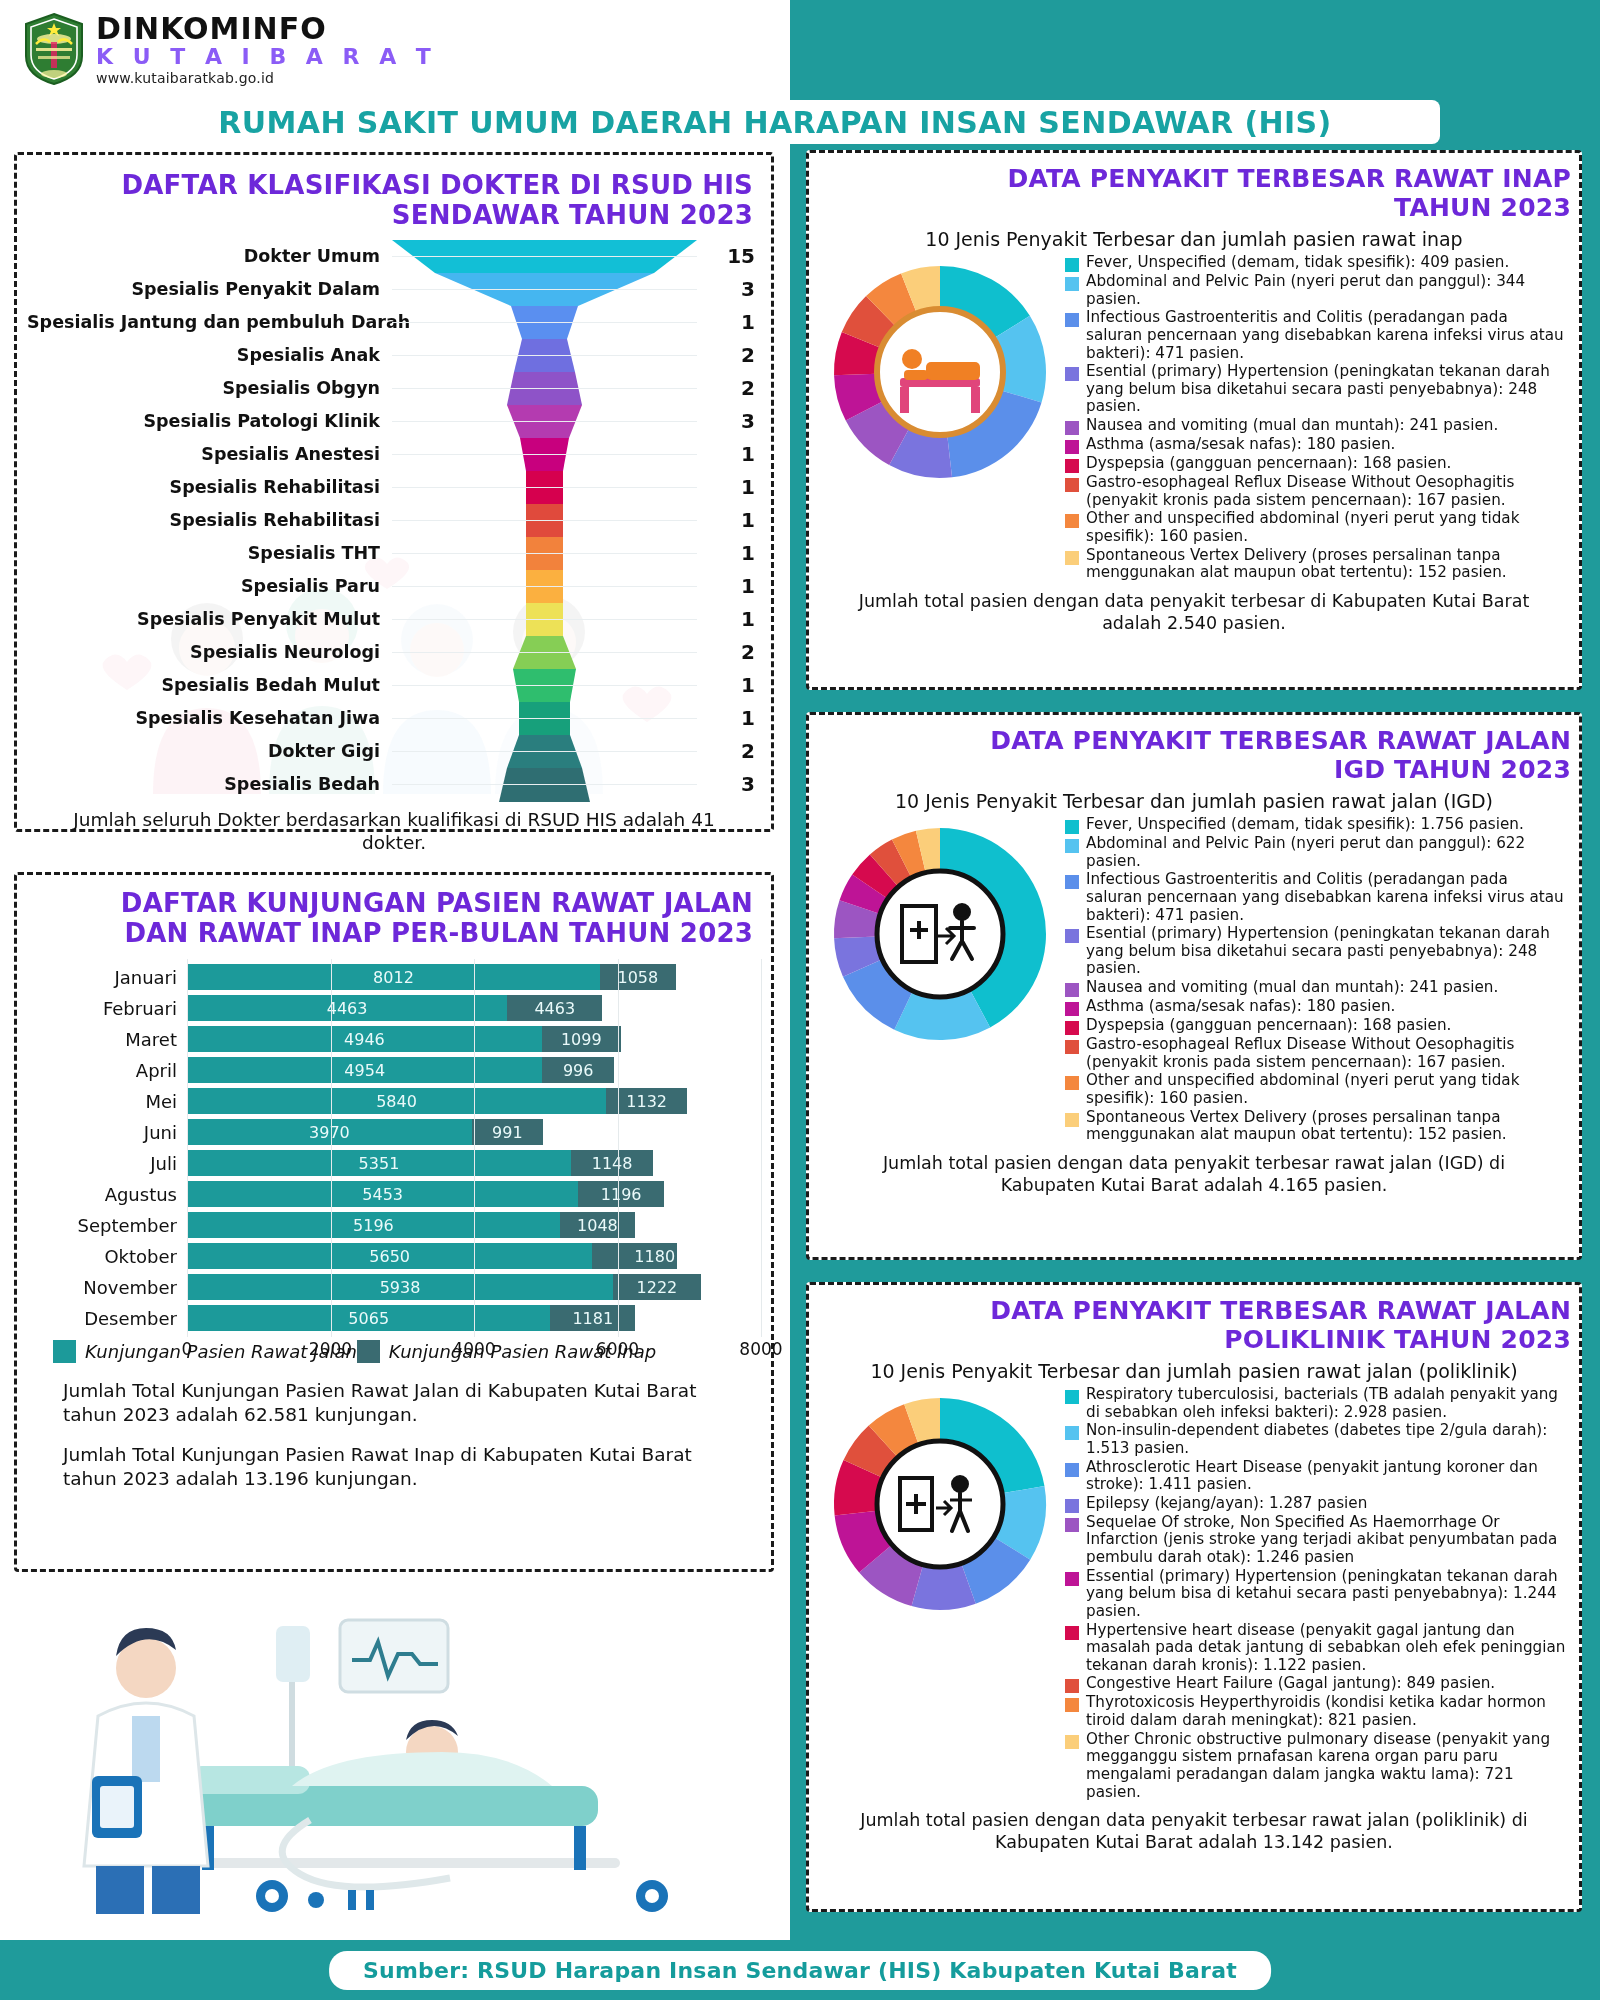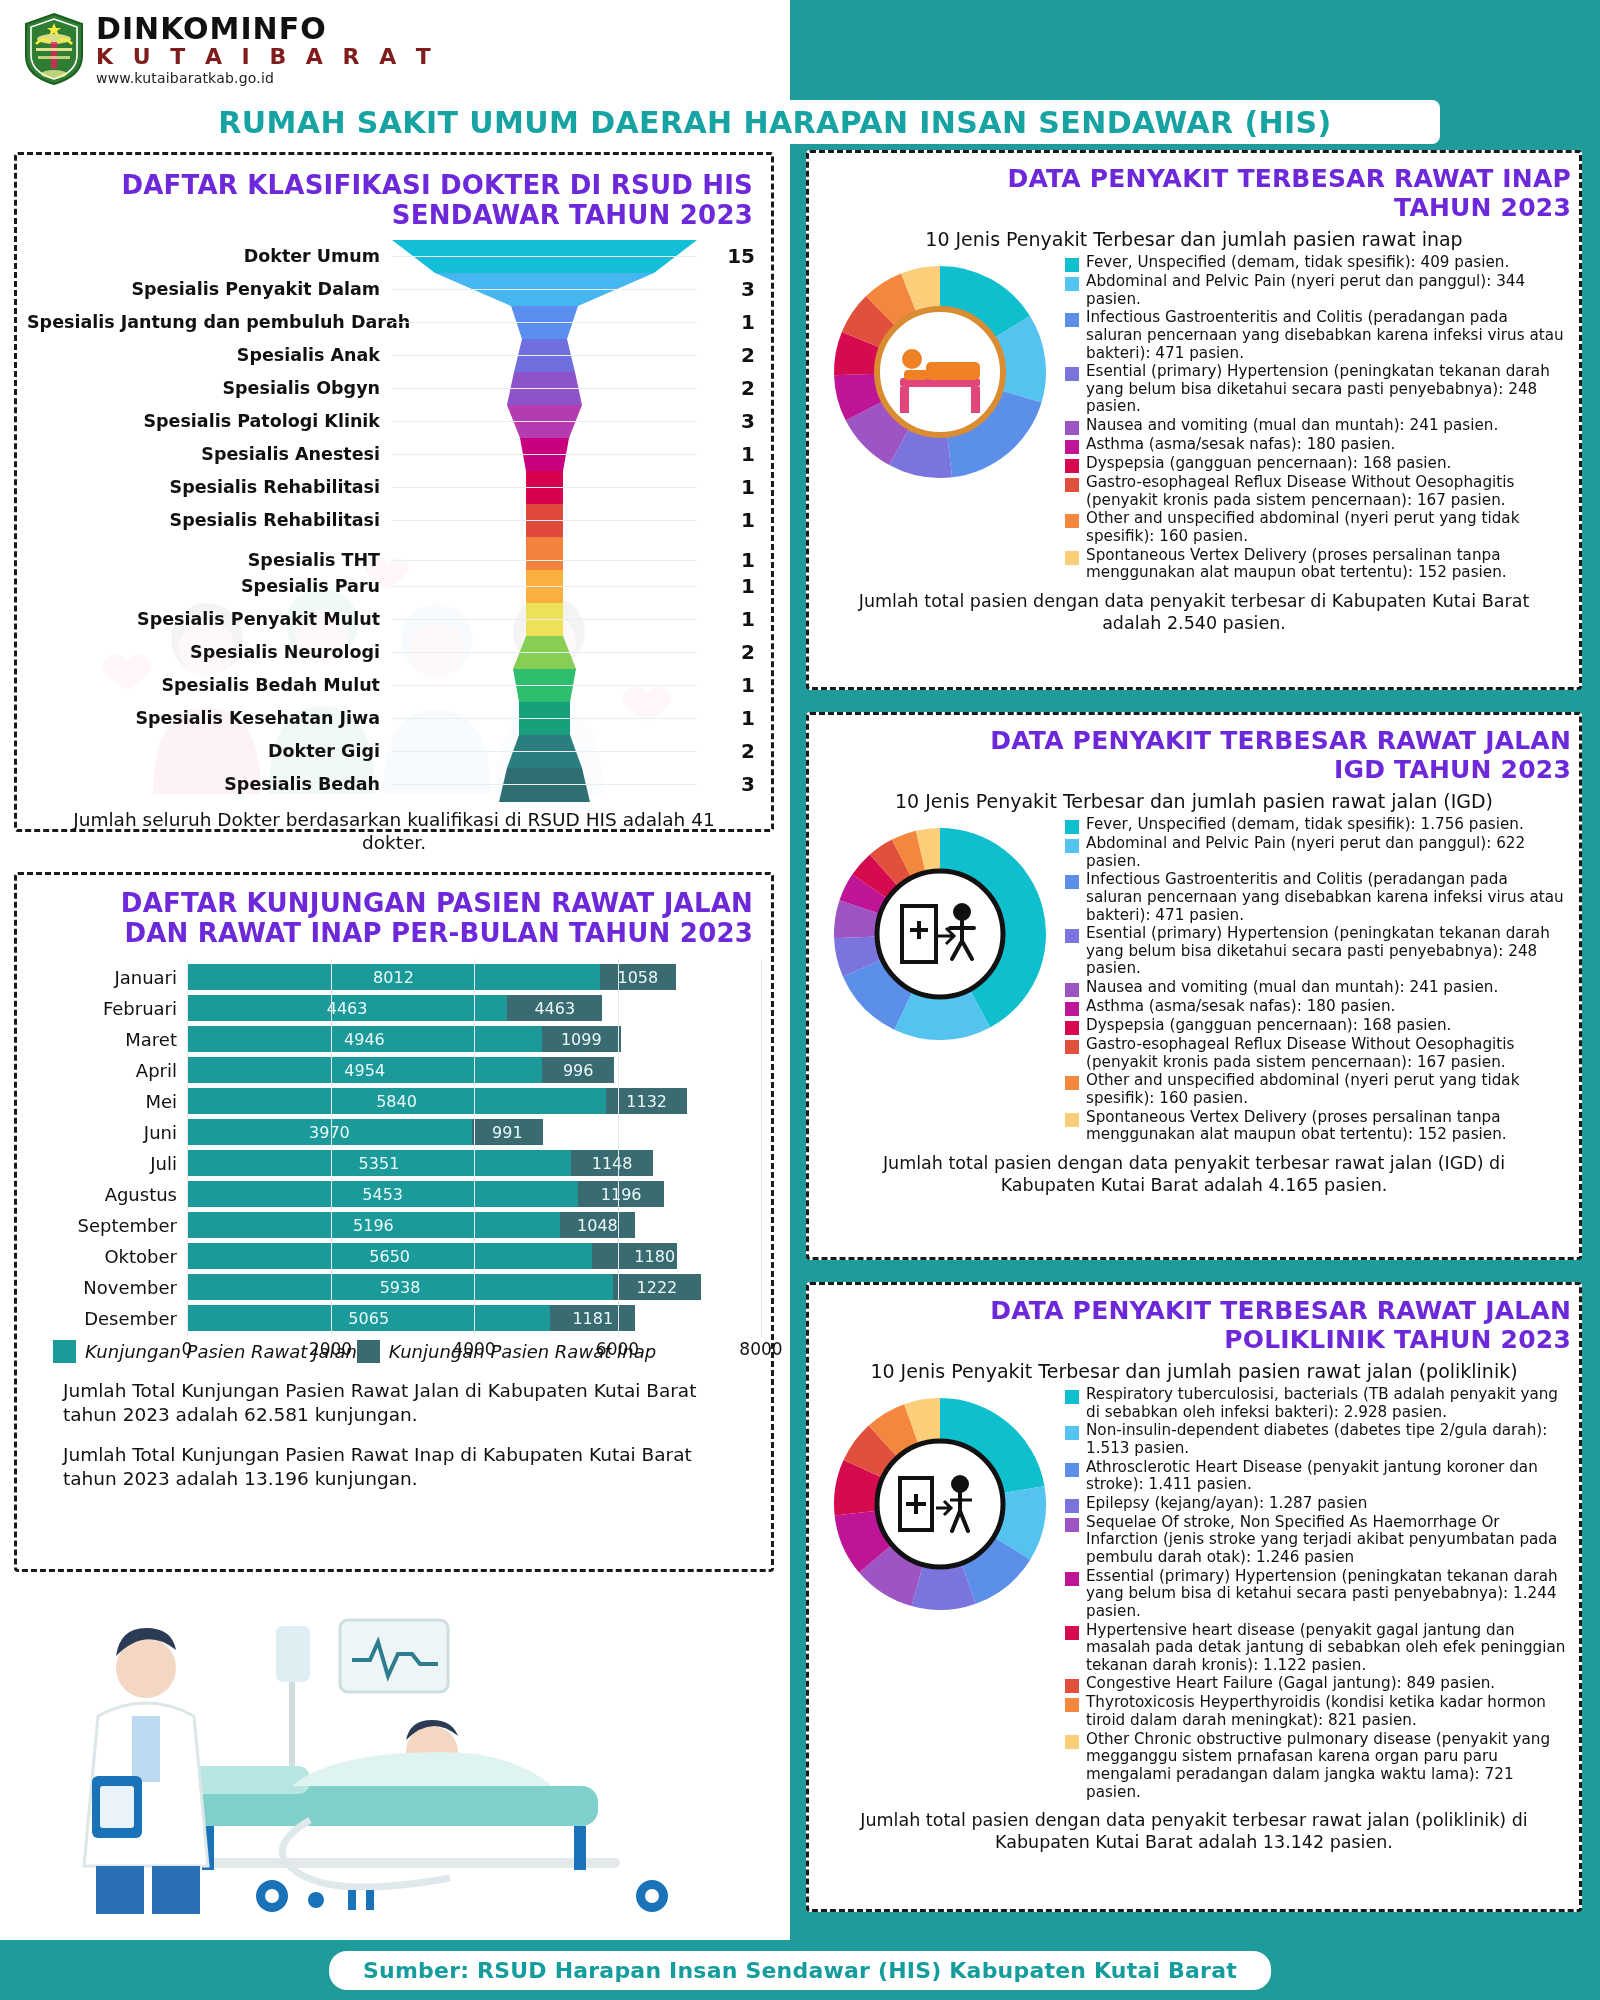--- a/index.html
+++ b/index.html
@@ -17,21 +17,21 @@
     position:absolute; left:50%; transform:translateX(-50%); top:1951px;
     background:#fff; border-radius:18px; padding:7px 34px;
     color:#159c9c; font-weight:bold; font-size:22px;
     font-family:"DejaVu Sans", sans-serif; letter-spacing:.2px; white-space:nowrap;
   }
   
   .logo-wrap { position:absolute; left:22px; top:12px; display:flex; align-items:center; gap:10px; }
   .crest { width:64px; height:74px; }
   .brand-text { line-height:1; }
   .brand-1 { font-size:30px; font-weight:bold; letter-spacing:1px; color:#111; font-family:"DejaVu Sans",sans-serif; }
-  .brand-2 { font-size:22px; font-weight:bold; letter-spacing:6px; color:#7f1d1d; margin-top:2px; }
+  .brand-2 { font-size:22px; font-weight:bold; letter-spacing:6px; color:#8b5cf6; margin-top:2px; }
   .brand-3 { font-size:14px; color:#222; margin-top:3px; letter-spacing:.2px; }
   .main-title {
     position:absolute; left:110px; top:100px; width:1330px; height:44px;
     background:#fff; border-radius:8px;
     display:flex; align-items:center; justify-content:center;
     color:#18A3A3; font-weight:bold; font-size:30px; letter-spacing:.4px;
     white-space:nowrap;
   }
   
   .card {
@@ -210,21 +210,21 @@
         <div class="funnel-row" style="top: 231px;">
           <div class="f-label">Spesialis Rehabilitasi</div>
           <div class="f-gridcell"></div>
           <div class="f-val">1</div>
         </div>
         <div class="funnel-row" style="top: 264px;">
           <div class="f-label">Spesialis Rehabilitasi</div>
           <div class="f-gridcell"></div>
           <div class="f-val">1</div>
         </div>
-        <div class="funnel-row" style="top: 304px;">
+        <div class="funnel-row" style="top: 297px;">
           <div class="f-label">Spesialis THT</div>
           <div class="f-gridcell"></div>
           <div class="f-val">1</div>
         </div>
         <div class="funnel-row" style="top: 330px;">
           <div class="f-label">Spesialis Paru</div>
           <div class="f-gridcell"></div>
           <div class="f-val">1</div>
         </div>
         <div class="funnel-row" style="top: 363px;">

